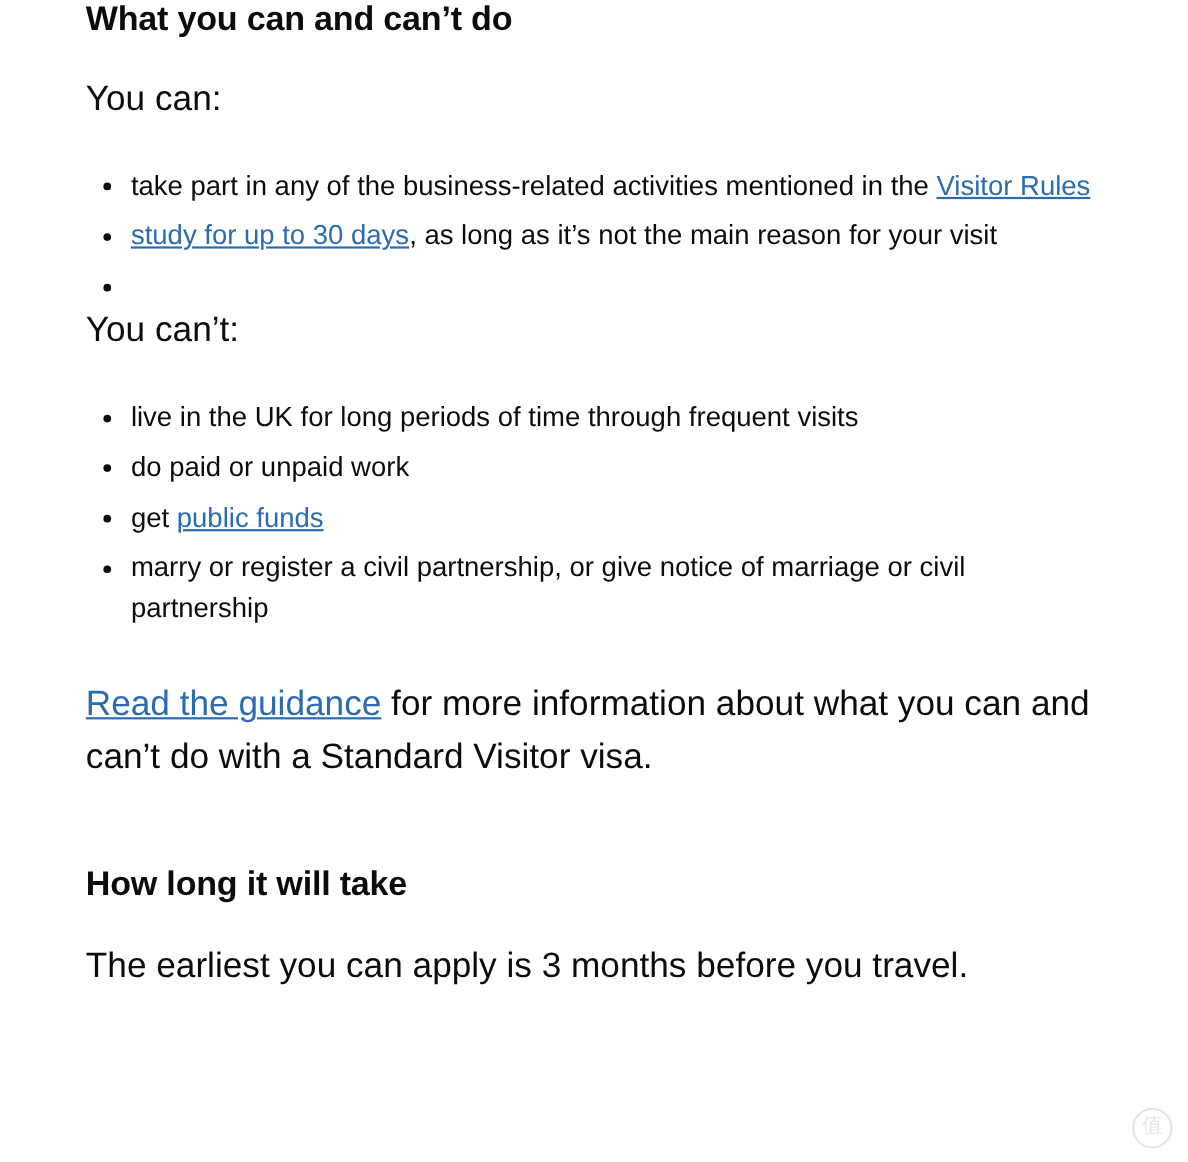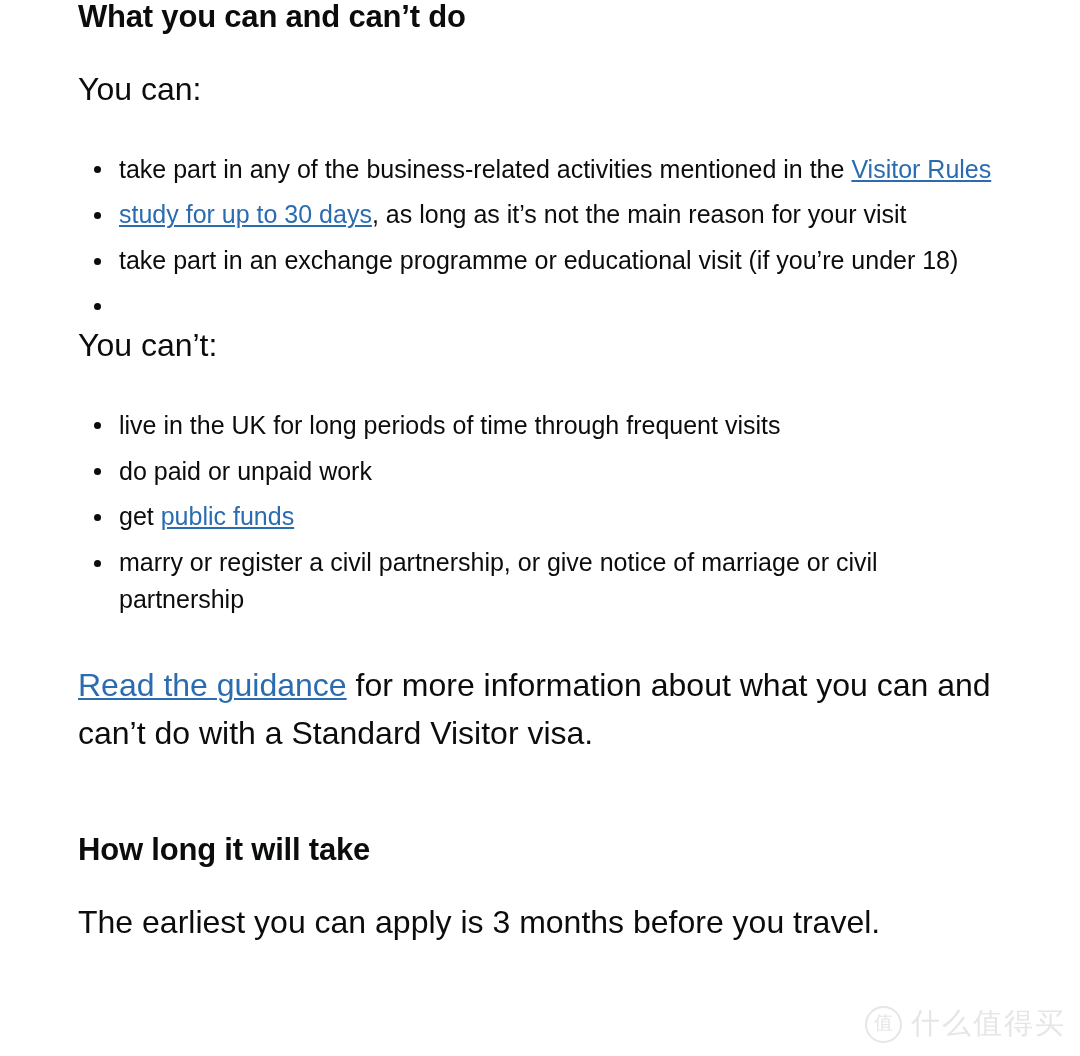--- a/index.html
+++ b/index.html
@@ -125,21 +125,20 @@
 
   <div class="gap-heading-to-para"></div>
 
   <p class="body-text">You can:</p>
 
   <div class="gap-para-to-list"></div>
 
   <ul class="bullet-list" id="can-list">
       <li><span class="bullet-dot"></span><span>take part in any of the business-related activities mentioned in the </span><a class="link">Visitor Rules</a></li>
       <li><span class="bullet-dot"></span><a class="link">study for up to 30 days</a><span>, as long as it’s not the main reason for your visit</span></li>
-      <li><span class="bullet-dot"></span><span>take part in an exchange programme or educational visit (if you’re under 18)</span></li>
       <li><span class="bullet-dot"></span></li>
     </ul>
 
   <div class="gap-list-to-para"></div>
 
   <p class="body-text">You can’t:</p>
 
   <div class="gap-para-to-list2"></div>
 
   <ul class="bullet-list" id="cannot-list">
@@ -160,14 +159,13 @@
   <h2 class="section-heading">How long it will take</h2>
 
   <div class="gap-heading2-to-para"></div>
 
   <p class="body-text">The earliest you can apply is 3 months before you travel.</p>
 
 </div>
 
 <div class="watermark">
   <div class="wm-badge">值</div>
-  <div class="wm-text">什么值得买</div>
 </div>
 
 </body></html>

